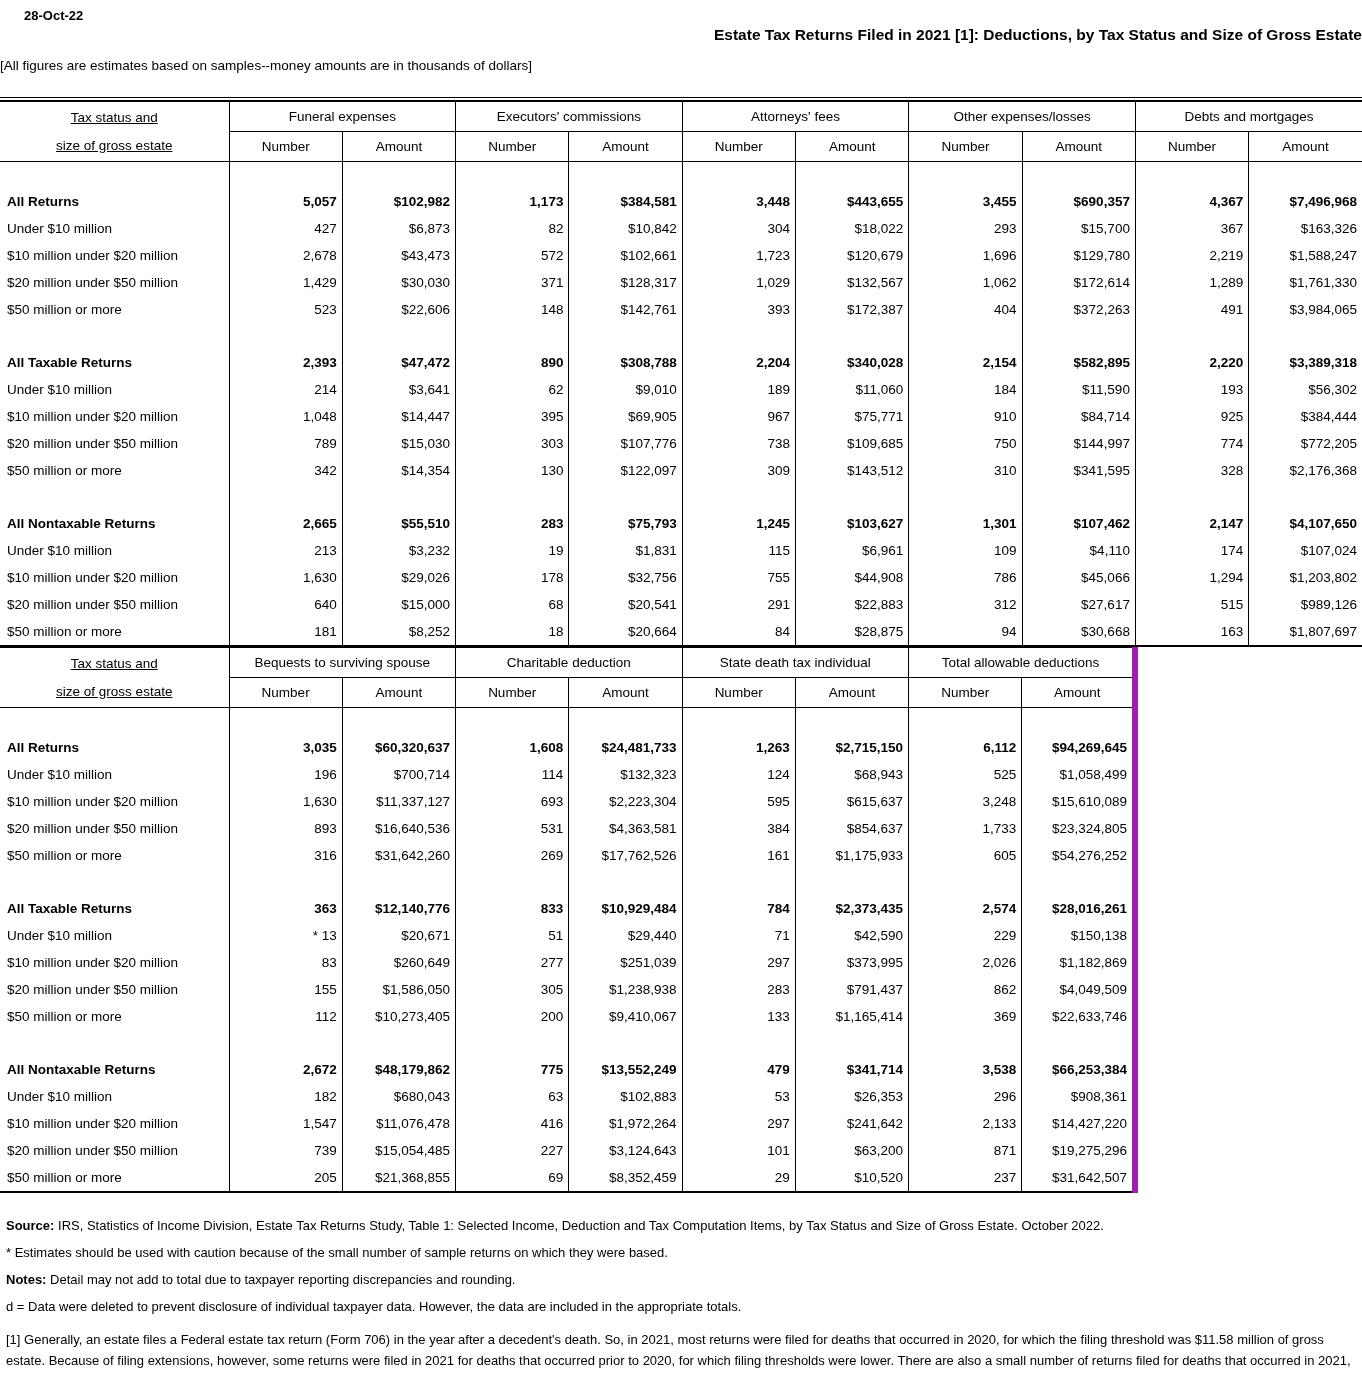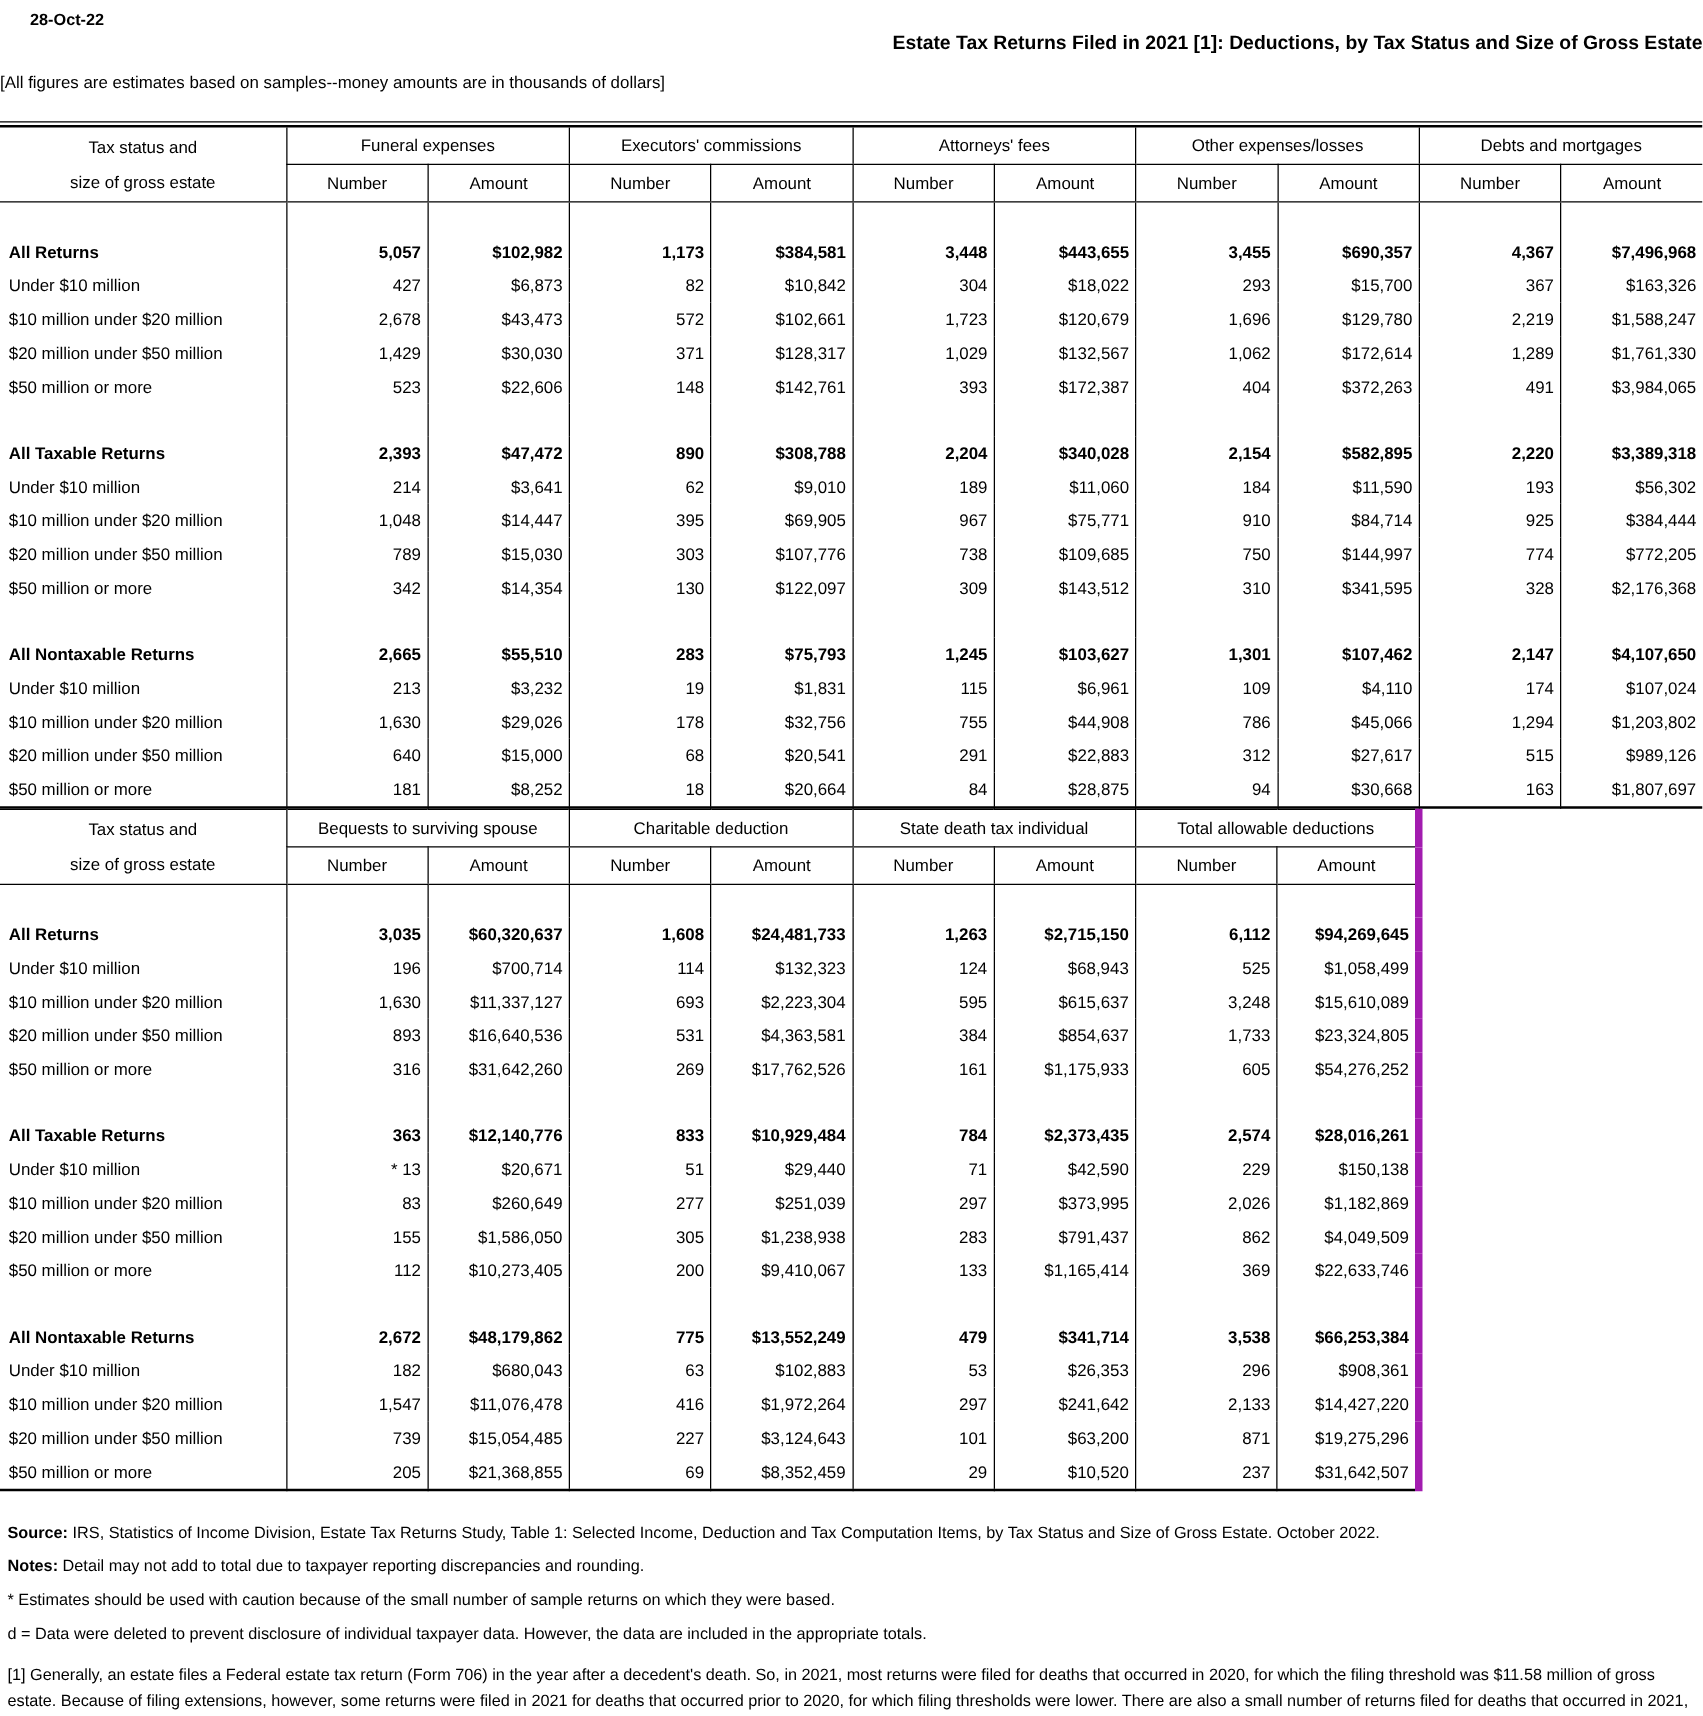--- a/index.html
+++ b/index.html
@@ -33,21 +33,21 @@
     font-size: 13.5px; color: #000;
     border-bottom: 2px solid #000;
   }
   table.t2 { border-top: 1px solid #000; }
   .t th, .t td {
     padding: 0; margin: 0;
     overflow: hidden; white-space: nowrap;
     font-weight: normal;
   }
   .t th.lh { text-align: center; border-bottom: 1px solid #000; }
-  .t th.lh div { line-height: 28px; }
+  .t th.lh div { line-height: 28px; text-decoration: underline; }
   .t th.gh {
     border-left: 1px solid #000; border-bottom: 1px solid #000;
     text-align: center; height: 29px;
   }
   .t th.sh {
     border-left: 1px solid #000; border-bottom: 1px solid #000;
     text-align: center; height: 29px;
   }
   .t tbody td { height: 27px; }
   .t tbody tr.sp td { height: 26px; }
@@ -577,17 +577,17 @@
           <td class="v num">$10,520</td>
           <td class="v num">237</td>
           <td class="v num last">$31,642,507</td>
         </tr>
       </tbody>
     </table>
   </div>
 
 <div class="footer">
   <p class="fline"><strong>Source:</strong> <span>IRS, Statistics of Income Division, Estate Tax Returns Study, Table 1: Selected Income, Deduction and Tax Computation Items, by Tax Status and Size of Gross Estate. October 2022.</span></p>
+  <p class="fline">* Estimates should be used with caution because of the small number of sample returns on which they were based.</p>
   <p class="fline"><strong>Notes:</strong> <span>Detail may not add to total due to taxpayer reporting discrepancies and rounding.</span></p>
-  <p class="fline">* Estimates should be used with caution because of the small number of sample returns on which they were based.</p>
   <p class="fline">d = Data were deleted to prevent disclosure of individual taxpayer data.  However, the data are included in the appropriate totals.</p>
   <p class="fline fpara">[1] Generally, an estate files a Federal estate tax return (Form 706) in the year after a decedent's death. So, in 2021, most returns were filed for deaths that occurred in 2020, for which the filing threshold was $11.58 million of gross estate. Because of filing extensions, however, some returns were filed in 2021 for deaths that occurred prior to 2020, for which filing thresholds were lower. There are also a small number of returns filed for deaths that occurred in 2021, for which the filing threshold was $11.70 million.</p>
 </div>
 
 </body></html>

